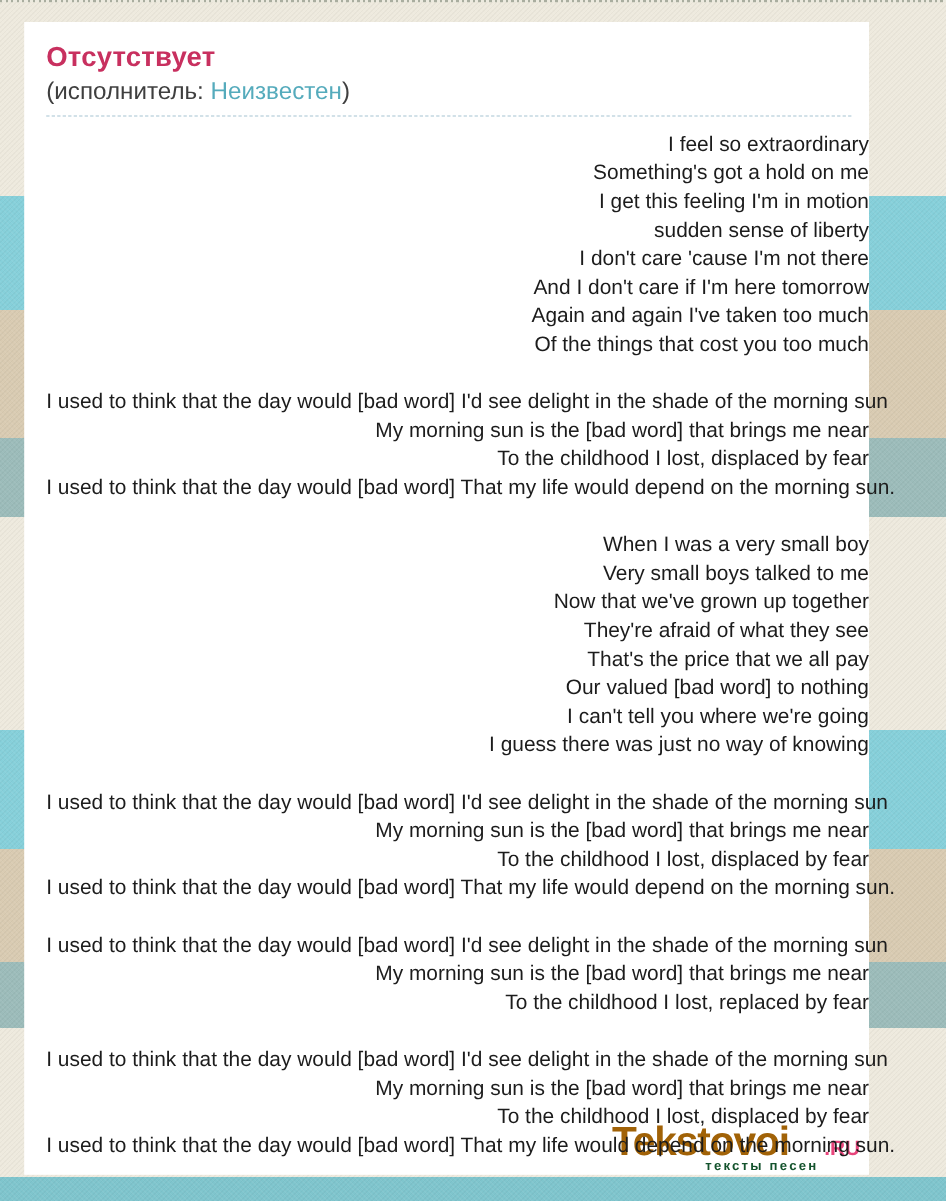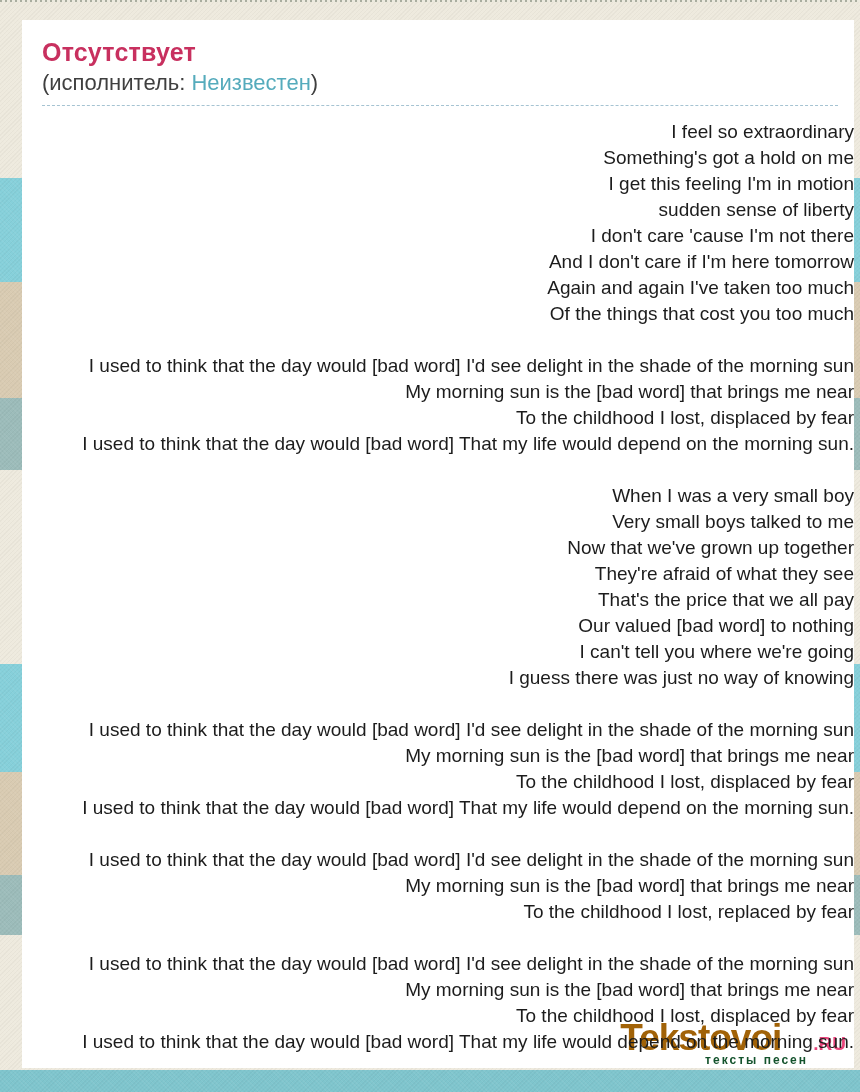--- a/index.html
+++ b/index.html
@@ -37,21 +37,21 @@
     top: 0; left: 0; right: 0;
     height: 2px;
     background: repeating-linear-gradient(90deg, #a9ad9f 0 2px, #eceadf 2px 5px);
     z-index: 3;
   }
 
   .content-card {
     position: absolute;
     left: 22px;
     top: 20px;
-    width: 832px;
+    width: 768px;
     height: 1048px;
     background: #ffffff;
     z-index: 1;
   }
 
   .card-header {
     margin: 18px 16px 0 20px;
     padding-bottom: 9px;
     border-bottom: 1px dashed #a5c3d2;
   }

